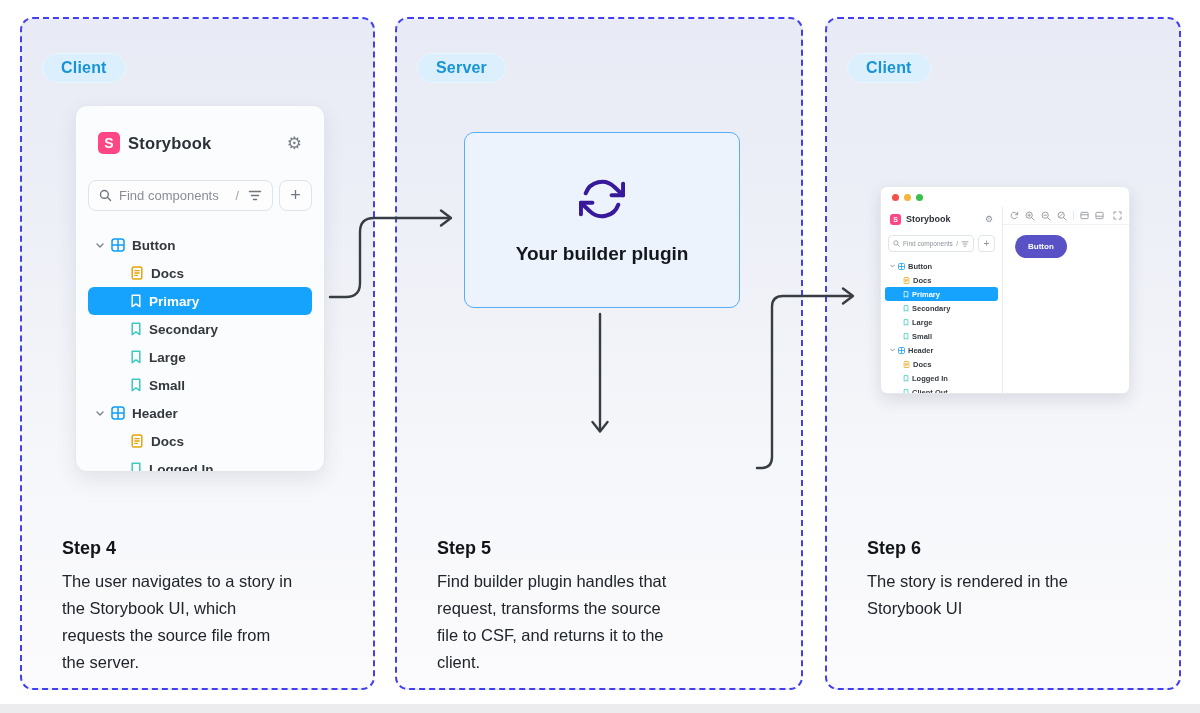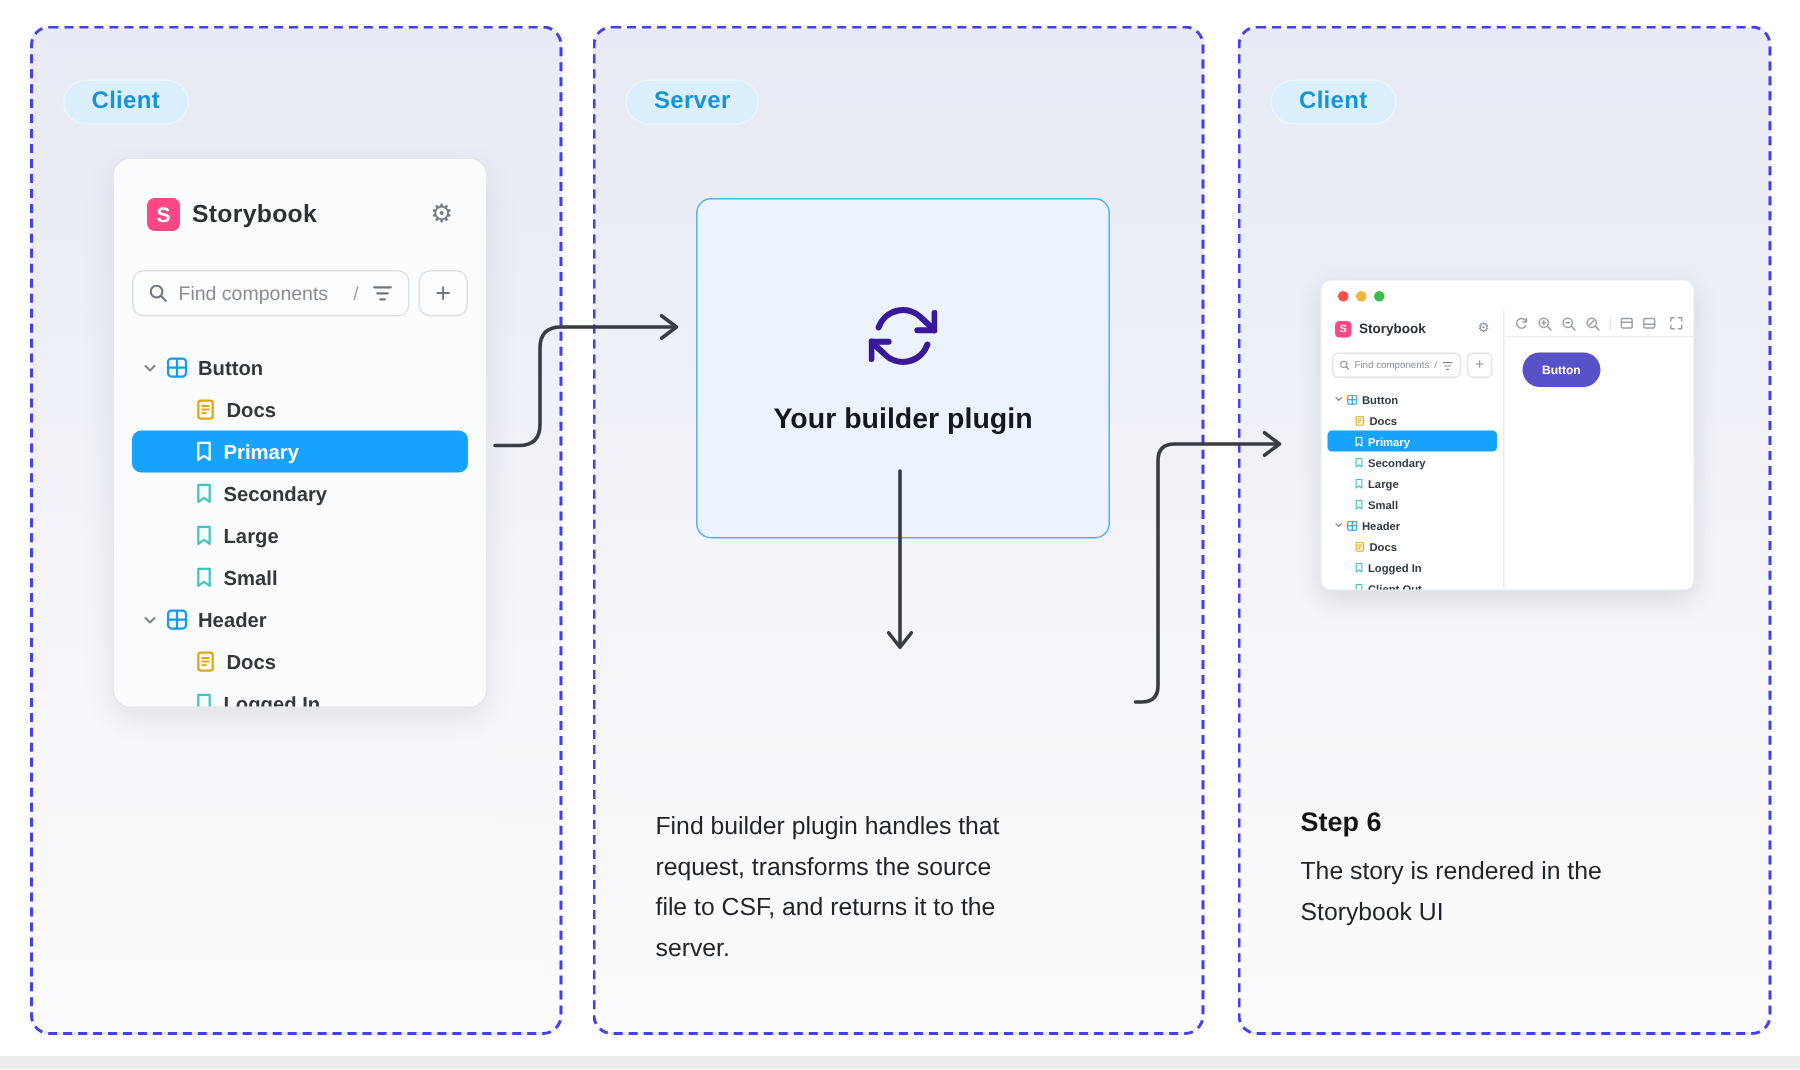--- a/index.html
+++ b/index.html
@@ -43,21 +43,21 @@
   .sb-tree { margin-top:20px; }
   .t-row { height:28px; display:flex; align-items:center; gap:7px; padding-left:20px; font-size:13.5px;
            font-weight:600; color:#33383e; cursor:pointer; }
   .t-row.child { padding-left:54px; }
   .t-row.sel { margin:0 12px; padding-left:42px; background:#15a3fd; border-radius:6px; color:#ffffff; font-weight:700; }
   .ico { display:inline-flex; align-items:center; }
   .c-chev { color:#7d848c; } .c-comp { color:#119bfb; } .c-docs { color:#e2a50c; } .c-story { color:#3fc6c0; }
   .t-row.sel .c-story { color:#ffffff; }
 
   
-  .builder-box { position:absolute; left:67px; top:113px; width:276px; height:227px; border:1.5px solid #55aef7;
+  .builder-box { position:absolute; left:67px; top:113px; width:276px; height:176px; border:1.5px solid #55aef7;
                  border-radius:10px; background:#ecf3fc; display:flex; flex-direction:column; align-items:center;
                  justify-content:center; gap:17px; }
   .sync { color:#39199b; }
   .builder-label { font-size:19px; font-weight:800; color:#14181d; }
   .csf-pill { position:absolute; left:51px; top:430px; width:308px; height:44px; background:#ffffff;
               border:1px solid #e3e6ea; border-radius:13px; box-shadow:0 3px 10px rgba(45,55,85,.06);
               display:flex; align-items:center; padding:0 14px; gap:14px; }
   .csf-badge { background:#0a0a0b; color:#ffffff; font-size:13px; font-weight:600; padding:5px 10px; border-radius:7px; }
   .csf-file { font-size:17px; color:#1e2328; }
 
@@ -267,38 +267,46 @@
           <span class="ico c-story">
               <svg width="12" height="14">
                 <use href="#i-story"></use>
               </svg>
             </span>
           <span>Logged In</span>
         </div>
       </div>
     </div>
 
+    <div class="step">
+      <div class="step-title">Step 4</div>
+      <div class="step-line">The user navigates to a story in</div>
+      <div class="step-line">the Storybook UI, which</div>
+      <div class="step-line">requests the source file from</div>
+      <div class="step-line">the server.</div>
+    </div>
   </div>
 
   <div class="panel panel-2">
     <div class="badge">Server</div>
 
     <div class="builder-box">
       <span class="sync"><svg width="46" height="46">
             <use href="#i-sync"></use>
           </svg></span>
       <div class="builder-label">Your builder plugin</div>
     </div>
 
 
     <div class="step">
+      <div class="step-title">Step 5</div>
       <div class="step-line">Find builder plugin handles that</div>
       <div class="step-line">request, transforms the source</div>
       <div class="step-line">file to CSF, and returns it to the</div>
-      <div class="step-line">server.</div>
+      <div class="step-line">client.</div>
     </div>
   </div>
 
   <div class="panel panel-3">
     <div class="badge">Client</div>
 
     <div class="mini-win">
       <div class="m-titlebar">
         <span class="dot dot-r"></span>
         <span class="dot dot-y"></span>

